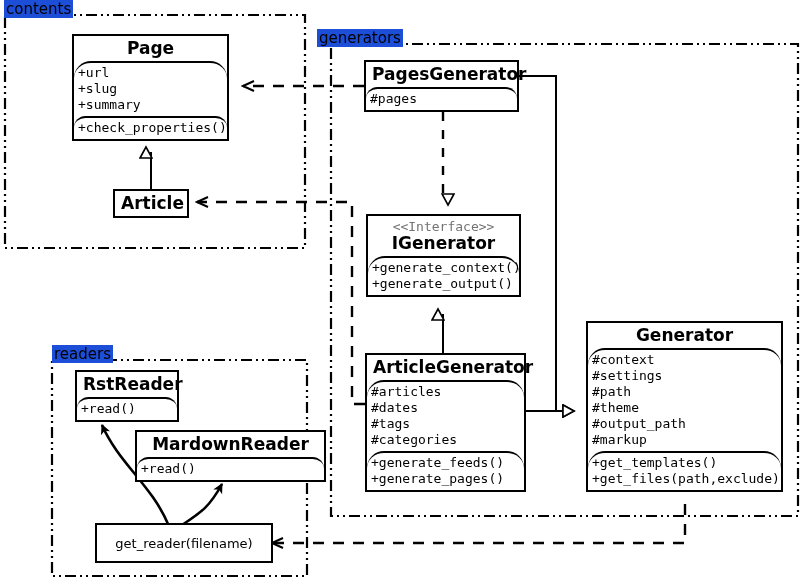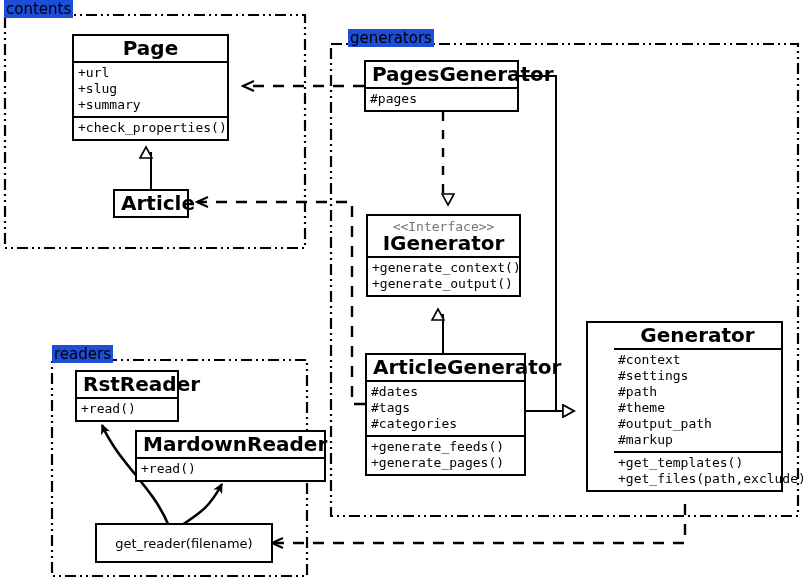--- a/index.html
+++ b/index.html
@@ -38,38 +38,39 @@
   .cls {
     position: absolute;
     box-sizing: border-box;
     border: 2px solid #000;
     background: #ffffff;
     z-index: 3;
   }
   .cls .name {
     text-align: center;
     font-weight: bold;
-    font-size: 20px;
+    font-size: 17px;
     font-family: "DejaVu Sans", sans-serif;
     padding: 4px 6px 5px 6px;
     line-height: 16px;
     color: #000;
   }
   .cls .stereo {
     text-align: center;
     font-weight: normal;
     font-size: 13px;
     font-family: "DejaVu Sans Mono", monospace;
     padding: 3px 6px 0 6px;
     line-height: 15px;
     color: #737373;
   }
   .cls .sec {
     border-top: 2px solid #000;
     padding: 2px 4px 3px 4px;
+    border-radius: 17px;
   }
   .cls .sec .row {
     font-family: "DejaVu Sans Mono", monospace;
     font-size: 13px;
     line-height: 16px;
     white-space: nowrap;
     color: #000;
   }
   
   .plainbox {
@@ -129,21 +130,21 @@
     <path d="M365,404 L352,404 L352,202 L197,202" fill="none" stroke="#000" stroke-width="2.4" stroke-dasharray="11 9" marker-end="url(#openArrow)"></path>
 
     <path d="M685,504 L685,543 L272,543" fill="none" stroke="#000" stroke-width="2.4" stroke-dasharray="11 9" marker-end="url(#openArrow)"></path>
 
     <path d="M168,524 C152,486 118,462 102,425" fill="none" stroke="#000" stroke-width="2.6" marker-end="url(#filledArrow)"></path>
 
     <path d="M182,525 C202,512 210,506 222,484" fill="none" stroke="#000" stroke-width="2.6" marker-end="url(#filledArrow)"></path>
   </svg>
 
   <div class="pkg-label" style="left:4px; top:0px;">contents</div>
-  <div class="pkg-label" style="left:348px; top:29px;">generators</div>
+  <div class="pkg-label" style="left:317px; top:29px;">generators</div>
   <div class="pkg-label" style="left:52px; top:345px;">readers</div>
 
   <div class="cls" style="left:72px; top:34px; width:157px;">
     <div class="name">Page</div>
     <div class="sec">
       <div class="row">+url</div>
       <div class="row">+slug</div>
       <div class="row">+summary</div>
     </div>
     <div class="sec">
@@ -167,31 +168,32 @@
     <div class="name" style="padding-top:1px;">IGenerator</div>
     <div class="sec">
       <div class="row">+generate_context()</div>
       <div class="row">+generate_output()</div>
     </div>
   </div>
 
   <div class="cls" style="left:365px; top:353px; width:161px;">
     <div class="name">ArticleGenerator</div>
     <div class="sec">
+      <div class="row">#articles</div>
       <div class="row">#dates</div>
       <div class="row">#tags</div>
       <div class="row">#categories</div>
     </div>
     <div class="sec">
       <div class="row">+generate_feeds()</div>
       <div class="row">+generate_pages()</div>
     </div>
   </div>
 
-  <div class="cls" style="left:586px; top:321px; width:197px;padding-left:26px;">
+  <div class="cls" style="left:586px; top:321px; width:197px;">
     <div class="name">Generator</div>
     <div class="sec">
       <div class="row">#context</div>
       <div class="row">#settings</div>
       <div class="row">#path</div>
       <div class="row">#theme</div>
       <div class="row">#output_path</div>
       <div class="row">#markup</div>
     </div>
     <div class="sec">

